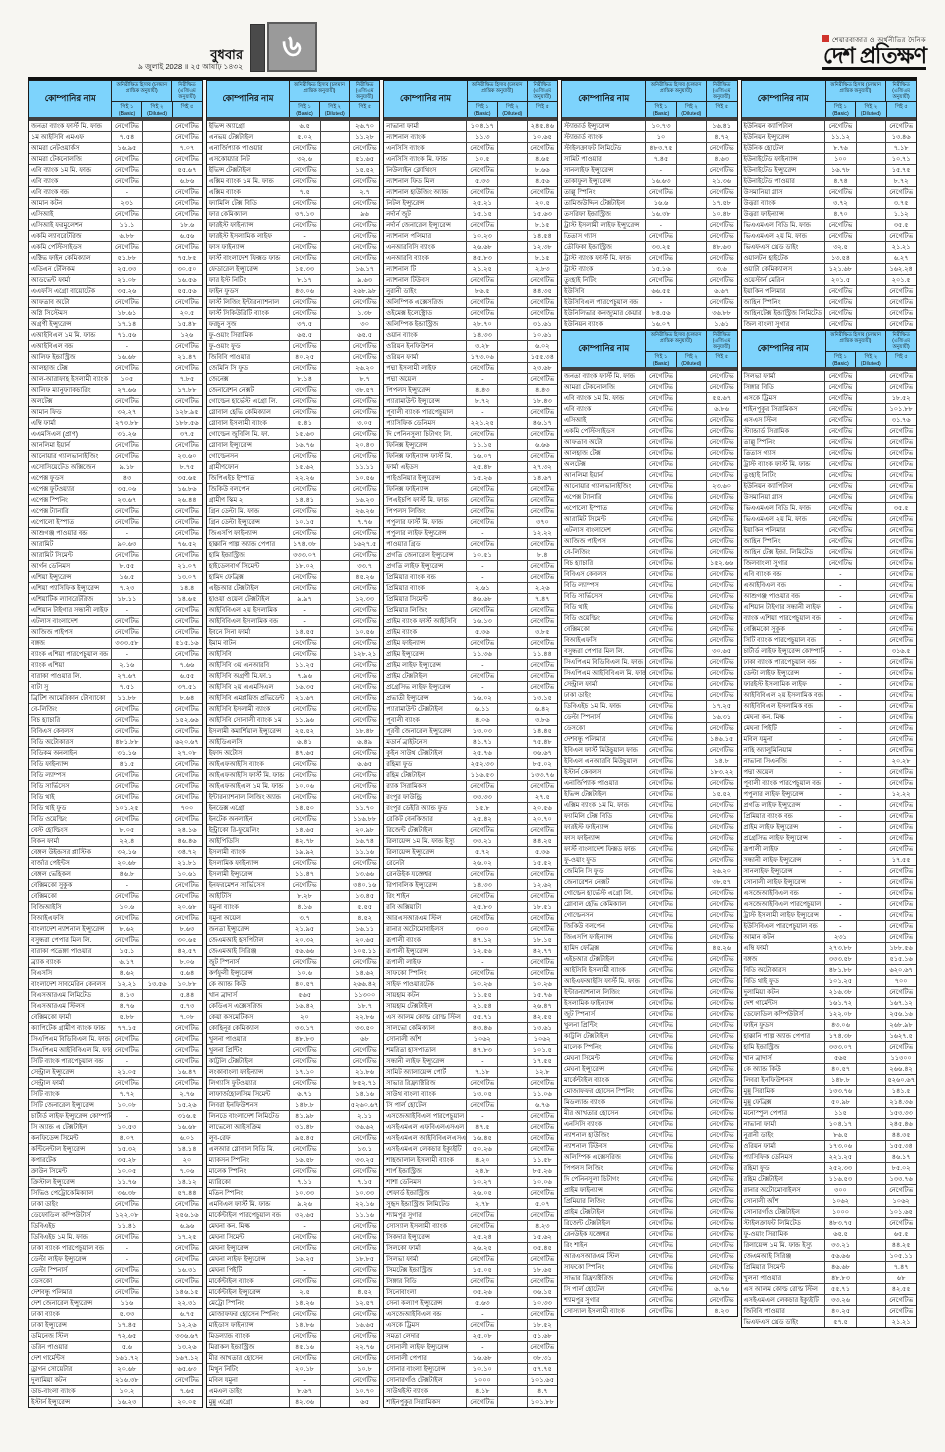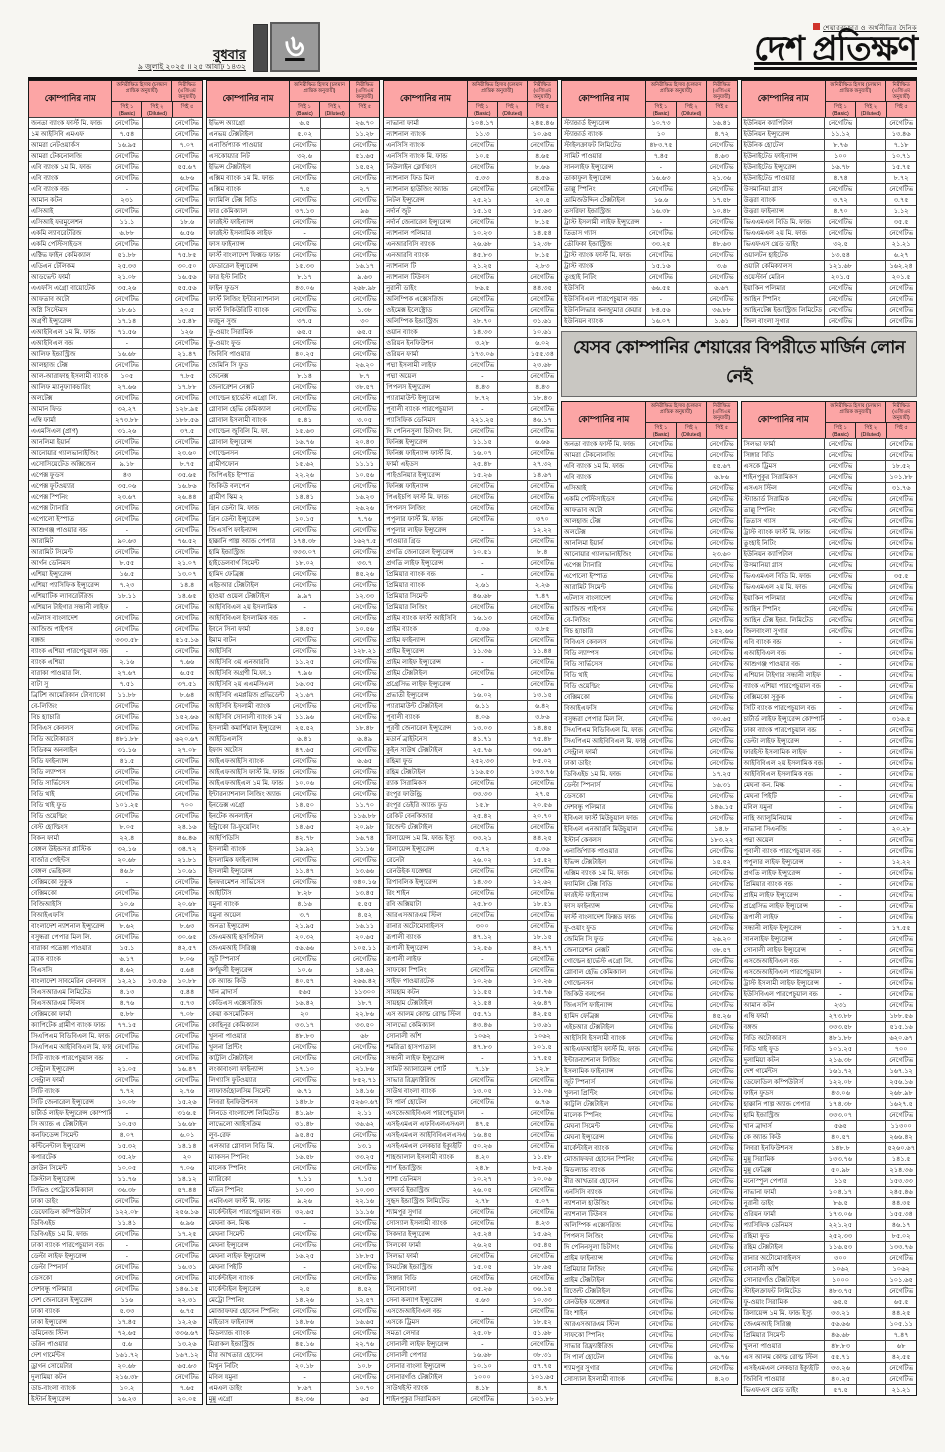--- a/index.html
+++ b/index.html
@@ -1,43 +1,43 @@
 <!DOCTYPE html>
 <html><head>
 <meta charset="utf-8">
 <style>
   html,body{margin:0;padding:0;}
   body{width:945px;min-height:1452px;background:#f7f6f2;font-family:"Liberation Sans",sans-serif;color:#111;}
   .page{width:945px;min-height:1452px;position:relative;overflow:hidden;}
   
-  .masthead{display:flex;align-items:flex-end;padding:22px 28px 5px 28px;text-decoration:underline;}
+  .masthead{display:flex;align-items:flex-end;padding:22px 19px 5px 28px;}
   .date-block{text-align:right;line-height:1.15;margin-right:7px;margin-left:110px;}
   .weekday{font-weight:bold;font-size:13px;}
   .dateline{font-size:7.5px;}
   .page-strip{width:13px;height:46px;background:#4a4a4a;border:1px solid #333;margin-right:2px;}
   .page-num{width:46px;height:46px;background:#9a9a9a;border:2px solid #5c5c5c;color:#fff;
             font-size:30px;font-weight:bold;display:flex;align-items:center;justify-content:center;}
   .main-title{font-size:27px;font-weight:800;margin-left:14px;letter-spacing:-0.5px;padding-bottom:3px;}
   .spacer{flex:1;}
   .logo-block{text-align:right;line-height:1.05;padding-bottom:2px;}
   .logo-tagline{font-size:6.5px;letter-spacing:0.5px;}
-  .logo-text{font-size:34px;font-weight:800;letter-spacing:-1px;border-bottom:3px solid #111;}
+  .logo-text{font-size:22px;font-weight:800;letter-spacing:-1px;border-bottom:3px solid #111;}
   .logo-accent{display:inline-block;width:7px;height:7px;background:#d0342c;margin-right:3px;}
   .head-rule{height:3px;background:#111;margin:0 28px;}
   
   .headline-box{border:2px solid #111;background:#fff;margin:6px 28px 4px 28px;padding:2px 6px 4px 6px;}
   .headline{font-size:21.5px;font-weight:800;letter-spacing:-0.4px;white-space:nowrap;overflow:hidden;}
   
   .tables{display:flex;gap:3px;margin:0 28px;align-items:flex-start;}
   .maincol{flex:1;}
   .rightblock{width:356px;flex:none;}
   .tworow{display:flex;gap:3px;align-items:flex-start;}
   .tworow>div{flex:1;}
   .pe-group{border:1.4px solid #1a1a1a;background:#fff;}
-  .ph{display:flex;border-bottom:1px solid #404040;background:#fca5a5;}
+  .ph{display:flex;border-bottom:4px solid #404040;background:#7dd3fc;}
   .ph-name{width:48%;display:flex;align-items:center;justify-content:center;font-size:8.5px;font-weight:bold;border-right:1px solid #222;}
   .ph-right{width:52%;}
   .ph-top{display:flex;border-bottom:1px solid #222;}
   .ph-unaud{width:66.6%;border-right:1px solid #222;font-size:4.9px;text-align:center;padding:1px 0;line-height:1.25;}
   .ph-aud{width:33.4%;font-size:4.9px;text-align:center;padding:1px 0;line-height:1.25;}
   .ph-bot{display:flex;}
   .ph-bot div{font-size:5.3px;text-align:center;line-height:1.2;padding:1px 0;}
   .ph-bot .c1{width:33.3%;border-right:1px solid #222;}
   .ph-bot .c2{width:33.3%;border-right:1px solid #222;}
   .ph-bot .c3{width:33.4%;}
@@ -51,21 +51,21 @@
                  font-size:17.5px;font-weight:800;padding:2px 0 4px 0;letter-spacing:-0.3px;}
 </style>
 </head>
 <body>
 
 <div class="page">
 
   <div class="masthead">
     <div class="date-block">
       <div class="weekday">বুধবার</div>
-      <div class="dateline">৯ জুলাই ২০২৫ ॥ ২৫ আষাঢ় ১৪৩২</div>
+      <div class="dateline">৯ জুলাই 2028 ॥ ২৫ আষাঢ় ১৪৩২</div>
     </div>
     <div class="page-strip"></div>
     <div class="page-num">৬</div>
     <div class="spacer"></div>
     <div class="logo-block">
       <div class="logo-tagline"><span class="logo-accent"></span><span>শেয়ারবাজার ও অর্থনীতির দৈনিক</span></div>
       <div class="logo-text">দেশ প্রতিক্ষণ</div>
     </div>
   </div>
   <div class="head-rule"></div>
@@ -2492,21 +2492,20 @@
               </div>
               <div class="r">
                 <div class="cname">জিল বাংলা সুগার</div>
                 <div class="cpe1">নেগেটিভ</div>
                 <div class="cpe2"></div>
                 <div class="cpe5">নেগেটিভ</div>
               </div>
             </div>
           </div>
       </div>
-      <div class="section-title">যেসব কোম্পানির শেয়ারের বিপরীতে মার্জিন লোন নেই</div>
       <div class="tworow">
         <div id="m0">
             <div class="pe-group">
               <div class="ph">
                 <div class="ph-name">কোম্পানির নাম</div>
                 <div class="ph-right">
                   <div class="ph-top">
                     <div class="ph-unaud">অনিরীক্ষিত হিসাব (চলমান প্রান্তিক অনুযায়ী)</div>
                     <div class="ph-aud">নিরীক্ষিত (এজিএম অনুযায়ী)</div>
                   </div>

